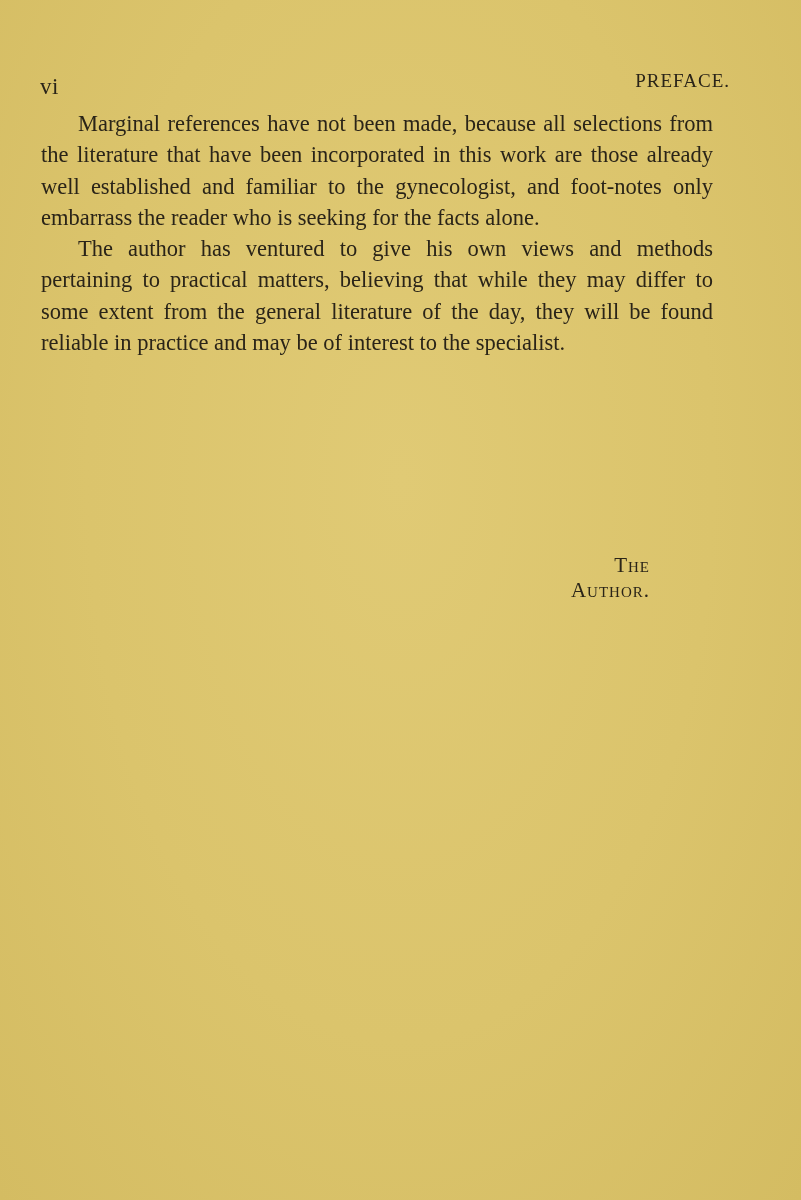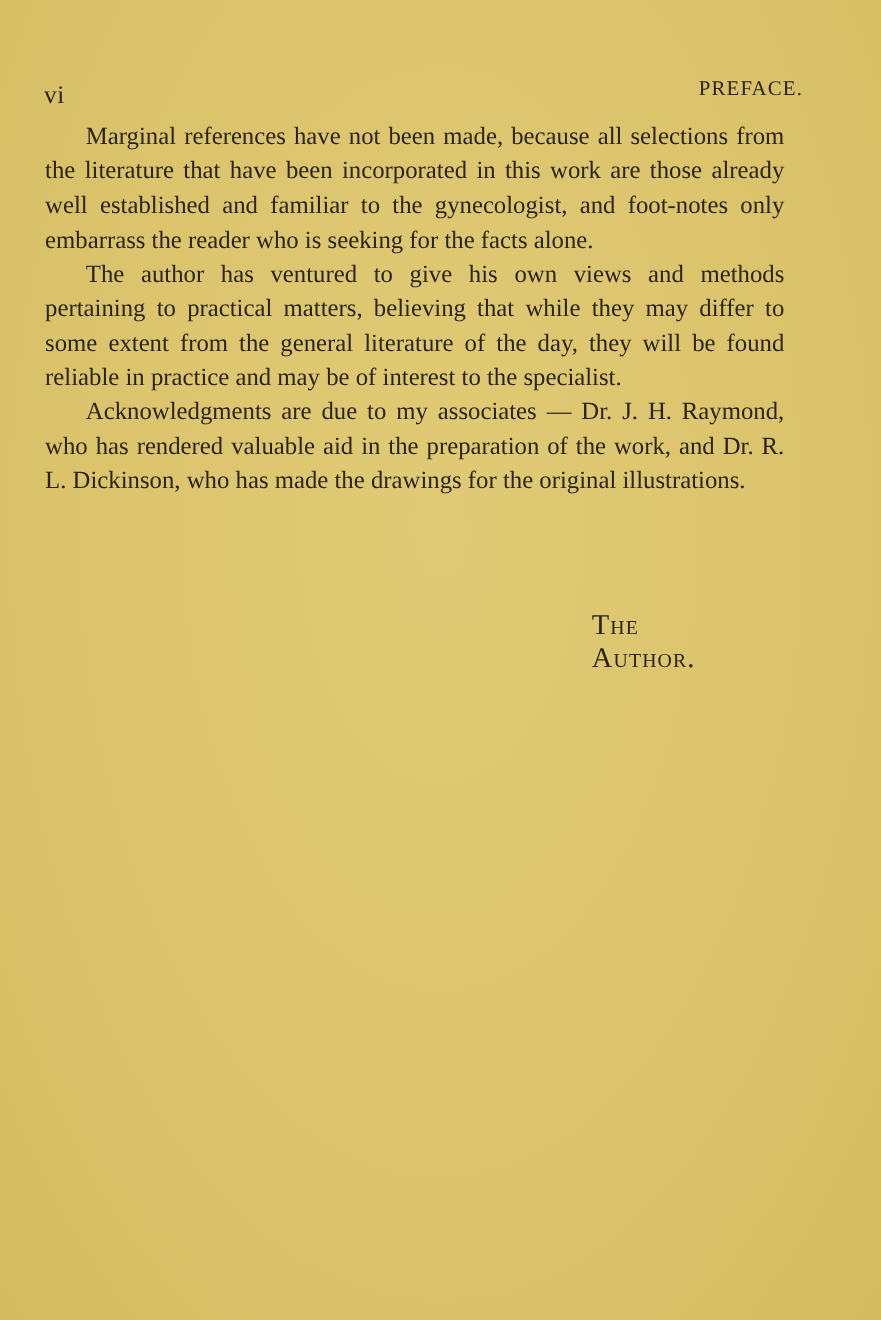--- a/index.html
+++ b/index.html
@@ -56,34 +56,34 @@
       text-align: justify;
     }
     .body-text p {
       margin: 0;
       text-indent: 37px;
     }
     .signature {
       position: absolute;
       top: 538px;
       left: 538px;
-      font-size: 26px;
+      font-size: 21px;
       font-variant: small-caps;
       letter-spacing: 1px;
+      text-align: right;
     }
   </style>
 </head>
 <body>
 
 <div class="page">
   <div class="running-head">
     <span class="folio">vi</span>
     <span class="head-title">PREFACE.</span>
   </div>
 
   <div class="body-text">
     <p>Marginal references have not been made, because all selections from the literature that have been incorporated in this work are those already well established and familiar to the gynecologist, and foot-notes only embarrass the reader who is seeking for the facts alone.</p>
     <p>The author has ventured to give his own views and methods pertaining to practical matters, believing that while they may differ to some extent from the general literature of the day, they will be found reliable in practice and may be of interest to the specialist.</p>
-    <p>Acknowledgments are due to my associates — Dr. J. H. Raymond, who has rendered valuable aid in the preparation of the work, and Dr. R. L. Dickinson, who has made the drawings for the original illustrations.</p>
   </div>
 
   <div class="signature">The Author.</div>
 </div>
 
 </body></html>

